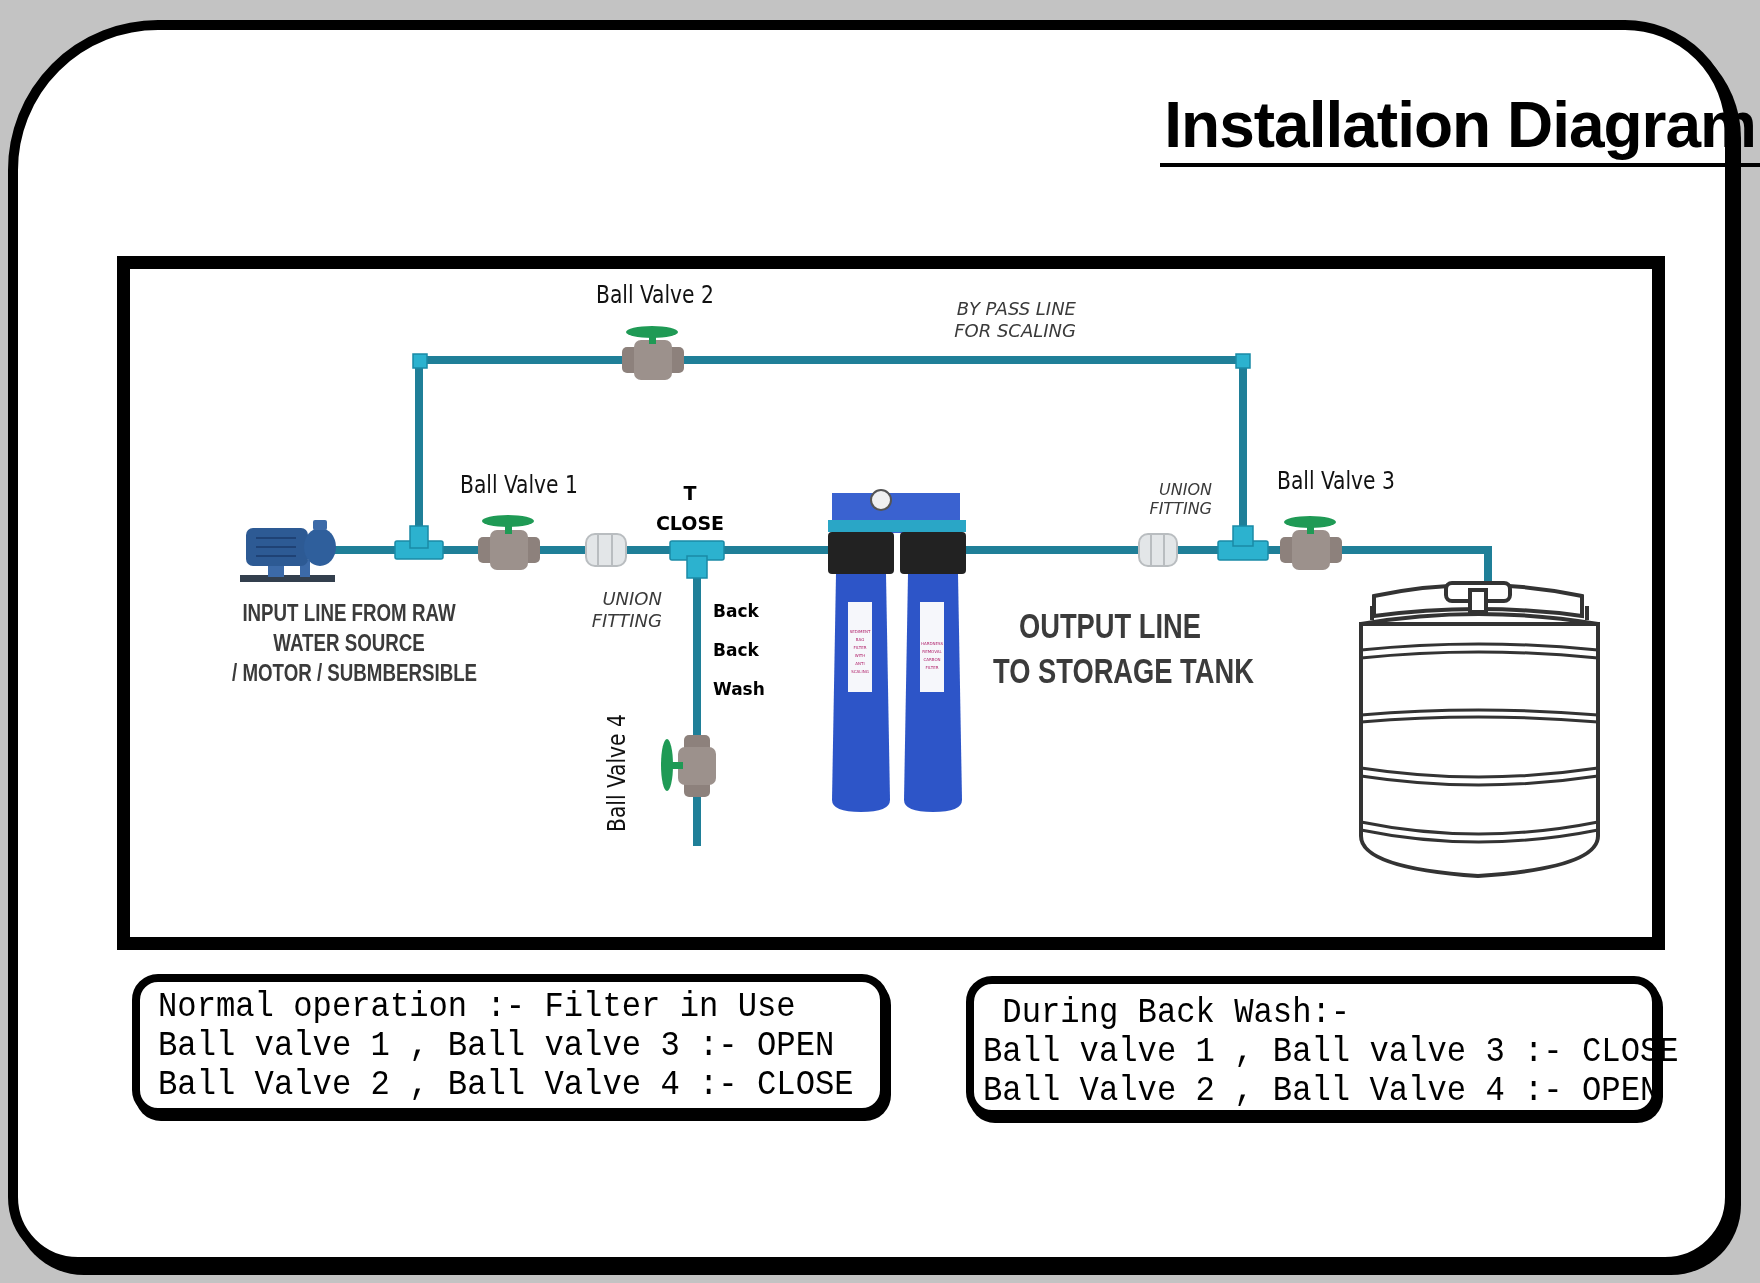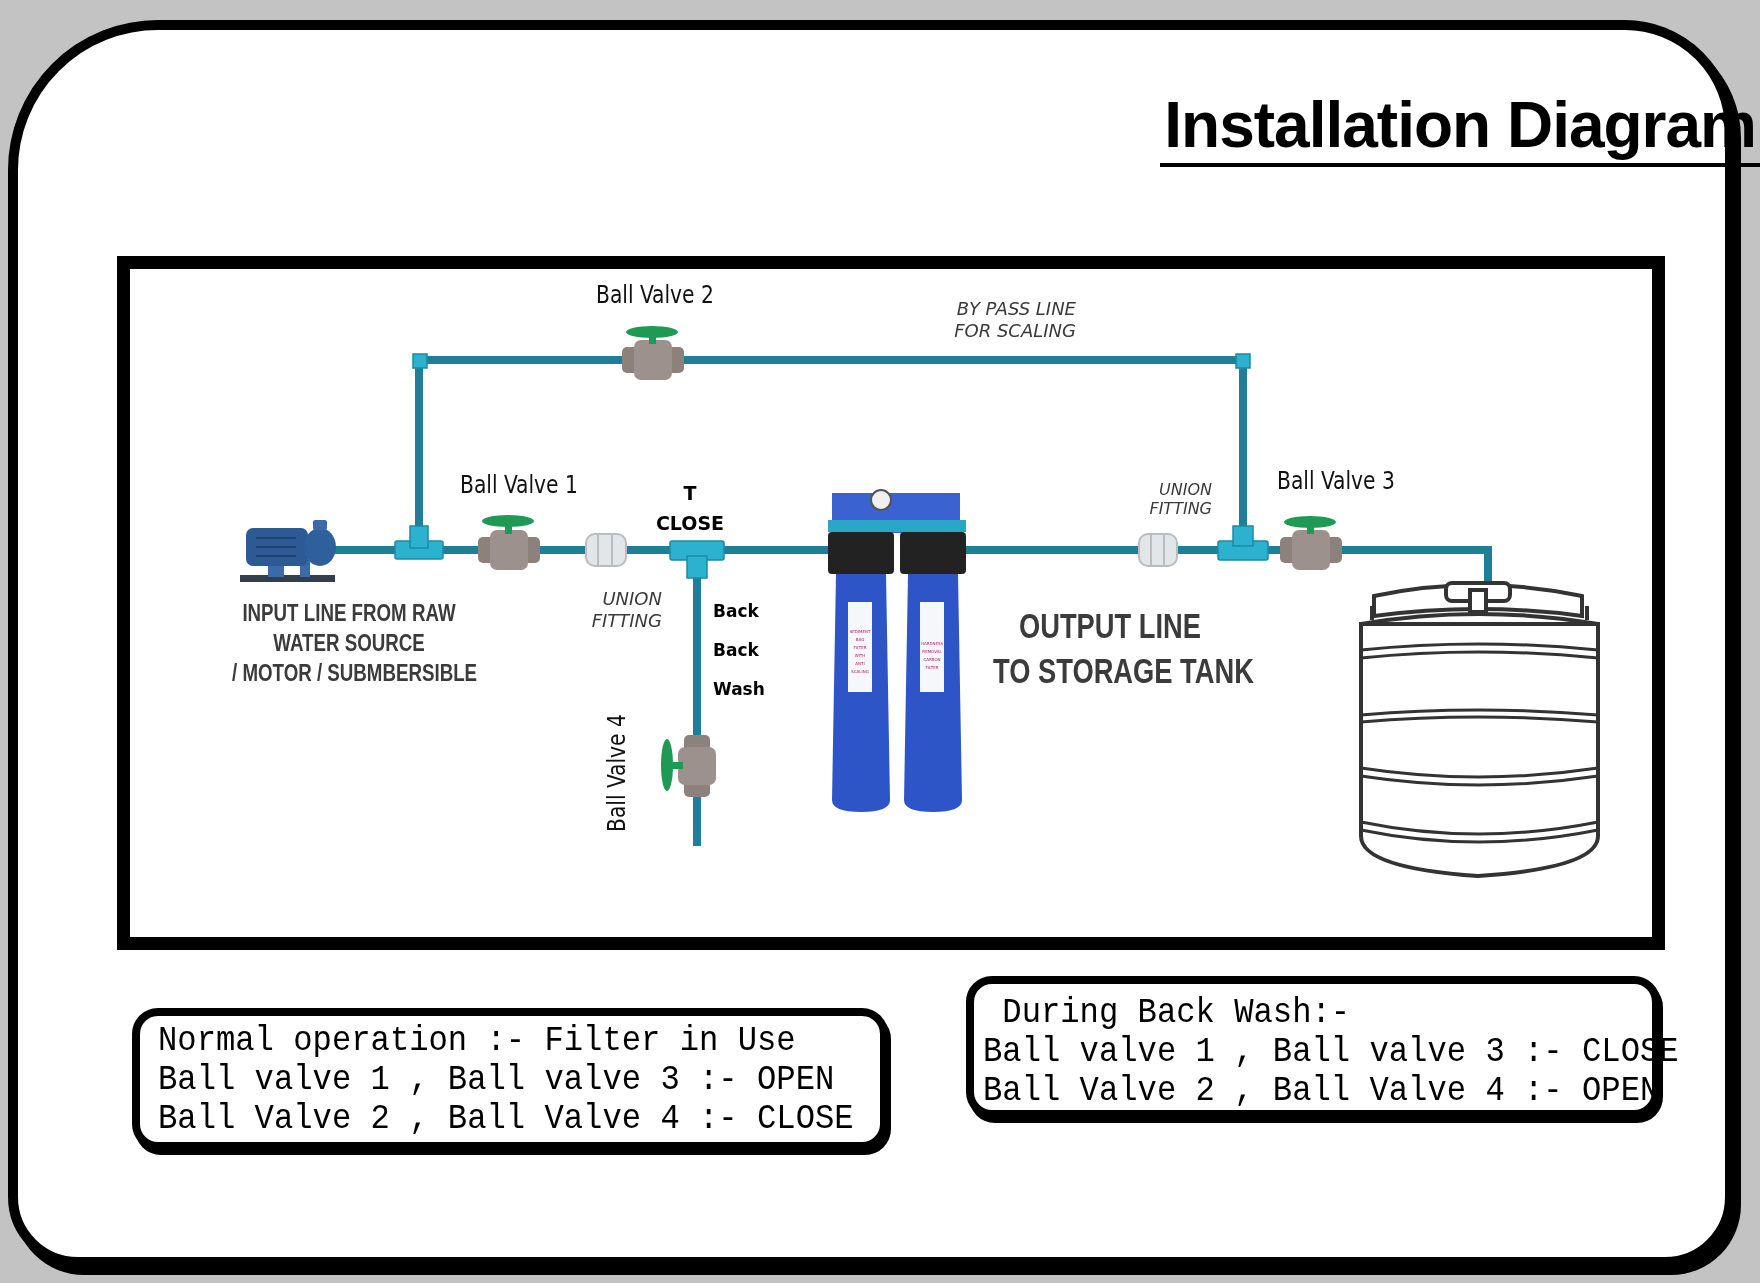--- a/index.html
+++ b/index.html
@@ -180,21 +180,21 @@
   <div>ANTI</div>
   <div>SCALING</div>
 </div>
 <div class="lbl" style="left:920px;top:640px;width:24px;font-family:'DejaVu Sans',sans-serif;font-size:4px;line-height:8px;color:#b0206a;text-align:center;">
   <div>HARDNESS</div>
   <div>REMOVAL</div>
   <div>CARBON</div>
   <div>FILTER</div>
 </div>
 
-<div class="note" style="left:132px;top:1008px;width:756px;height:142px;">
+<div class="note" style="left:132px;top:974px;width:756px;height:142px;">
   <div>Normal operation :- Filter in Use</div>
   <div>Ball valve 1 , Ball valve 3 :- OPEN</div>
   <div>Ball Valve 2 , Ball Valve 4 :- CLOSE</div>
 </div>
 
 <div class="note" style="left:966px;top:976px;width:694px;height:142px;padding-left:9px;padding-top:10px;">
   <div> During Back Wash:-</div>
   <div>Ball valve 1 , Ball valve 3 :- CLOSE</div>
   <div>Ball Valve 2 , Ball Valve 4 :- OPEN</div>
 </div>

